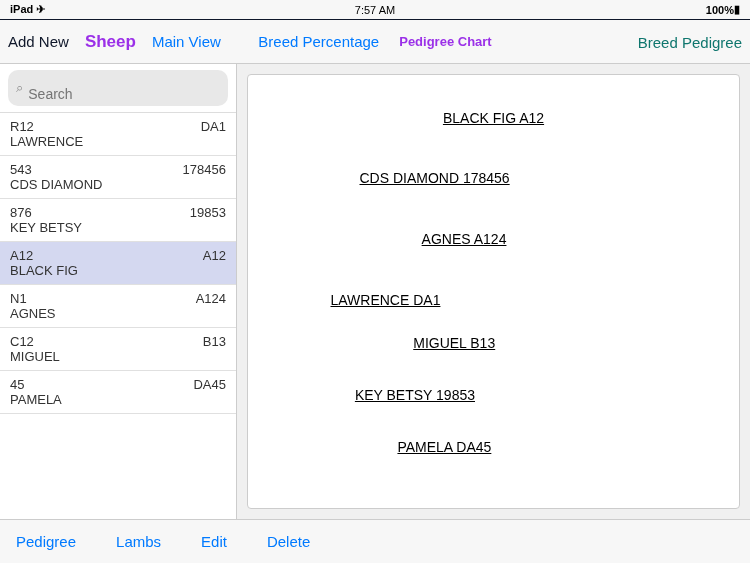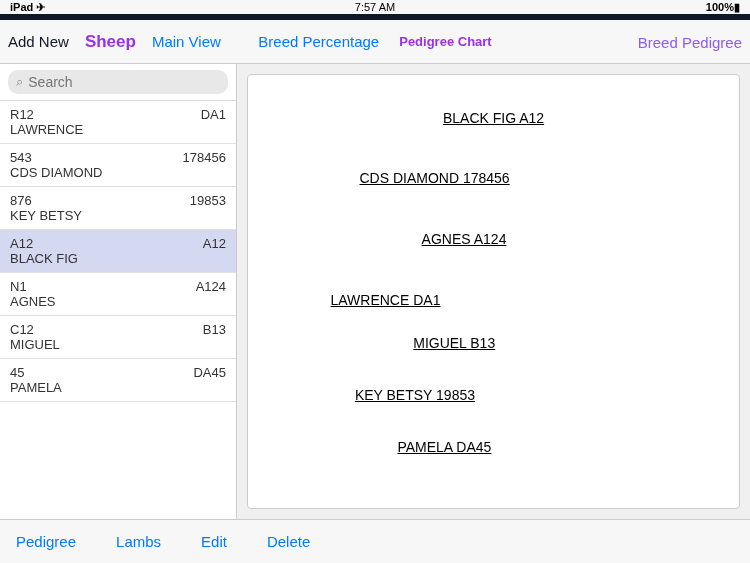--- a/index.html
+++ b/index.html
@@ -15,21 +15,21 @@
     
     .status-bar {
       background: #f7f7f7;
       height: 20px;
       display: flex;
       align-items: center;
       justify-content: space-between;
       padding: 0 10px;
       font-size: 11px;
       font-weight: 600;
-      border-bottom: 6px solid #0f172a;
+      border-bottom: 1px solid #0f172a;
     }
     .status-left { display: flex; align-items: center; gap: 5px; }
     .status-center { position: absolute; left: 50%; transform: translateX(-50%); font-weight: 400; }
     .status-right { display: flex; align-items: center; font-size: 11px; }
 
     
     .nav-bar {
       background: #f7f7f7;
       height: 44px;
       display: flex;
@@ -72,21 +72,21 @@
       font-size: 13px;
       font-weight: 700;
     }
     .nav-right {
       position: absolute;
       right: 8px;
       top: 50%;
       transform: translateY(-50%);
     }
     .nav-breed-ped {
-      color: #8b5cf6;
+      color: #0f766e;
       font-size: 15px;
       cursor: pointer;
     }
 
     
     .main-layout {
       display: flex;
       height: calc(563px - 20px - 44px - 44px);
     }
 
@@ -111,20 +111,21 @@
       gap: 5px;
     }
     .search-icon-char { color: #888; font-size: 13px; }
     .search-input {
       border: none;
       background: transparent;
       font-size: 14px;
       color: #701a75;
       outline: none;
       width: 100%;
+      margin-top: 12px;
     }
     .sheep-list { overflow-y: auto; flex: 1; }
     .sheep-item {
       display: flex;
       align-items: flex-start;
       padding: 6px 10px;
       border-bottom: 1px solid #e0e0e0;
       cursor: pointer;
     }
     .sheep-item.selected { background: #d4d8f0; }

